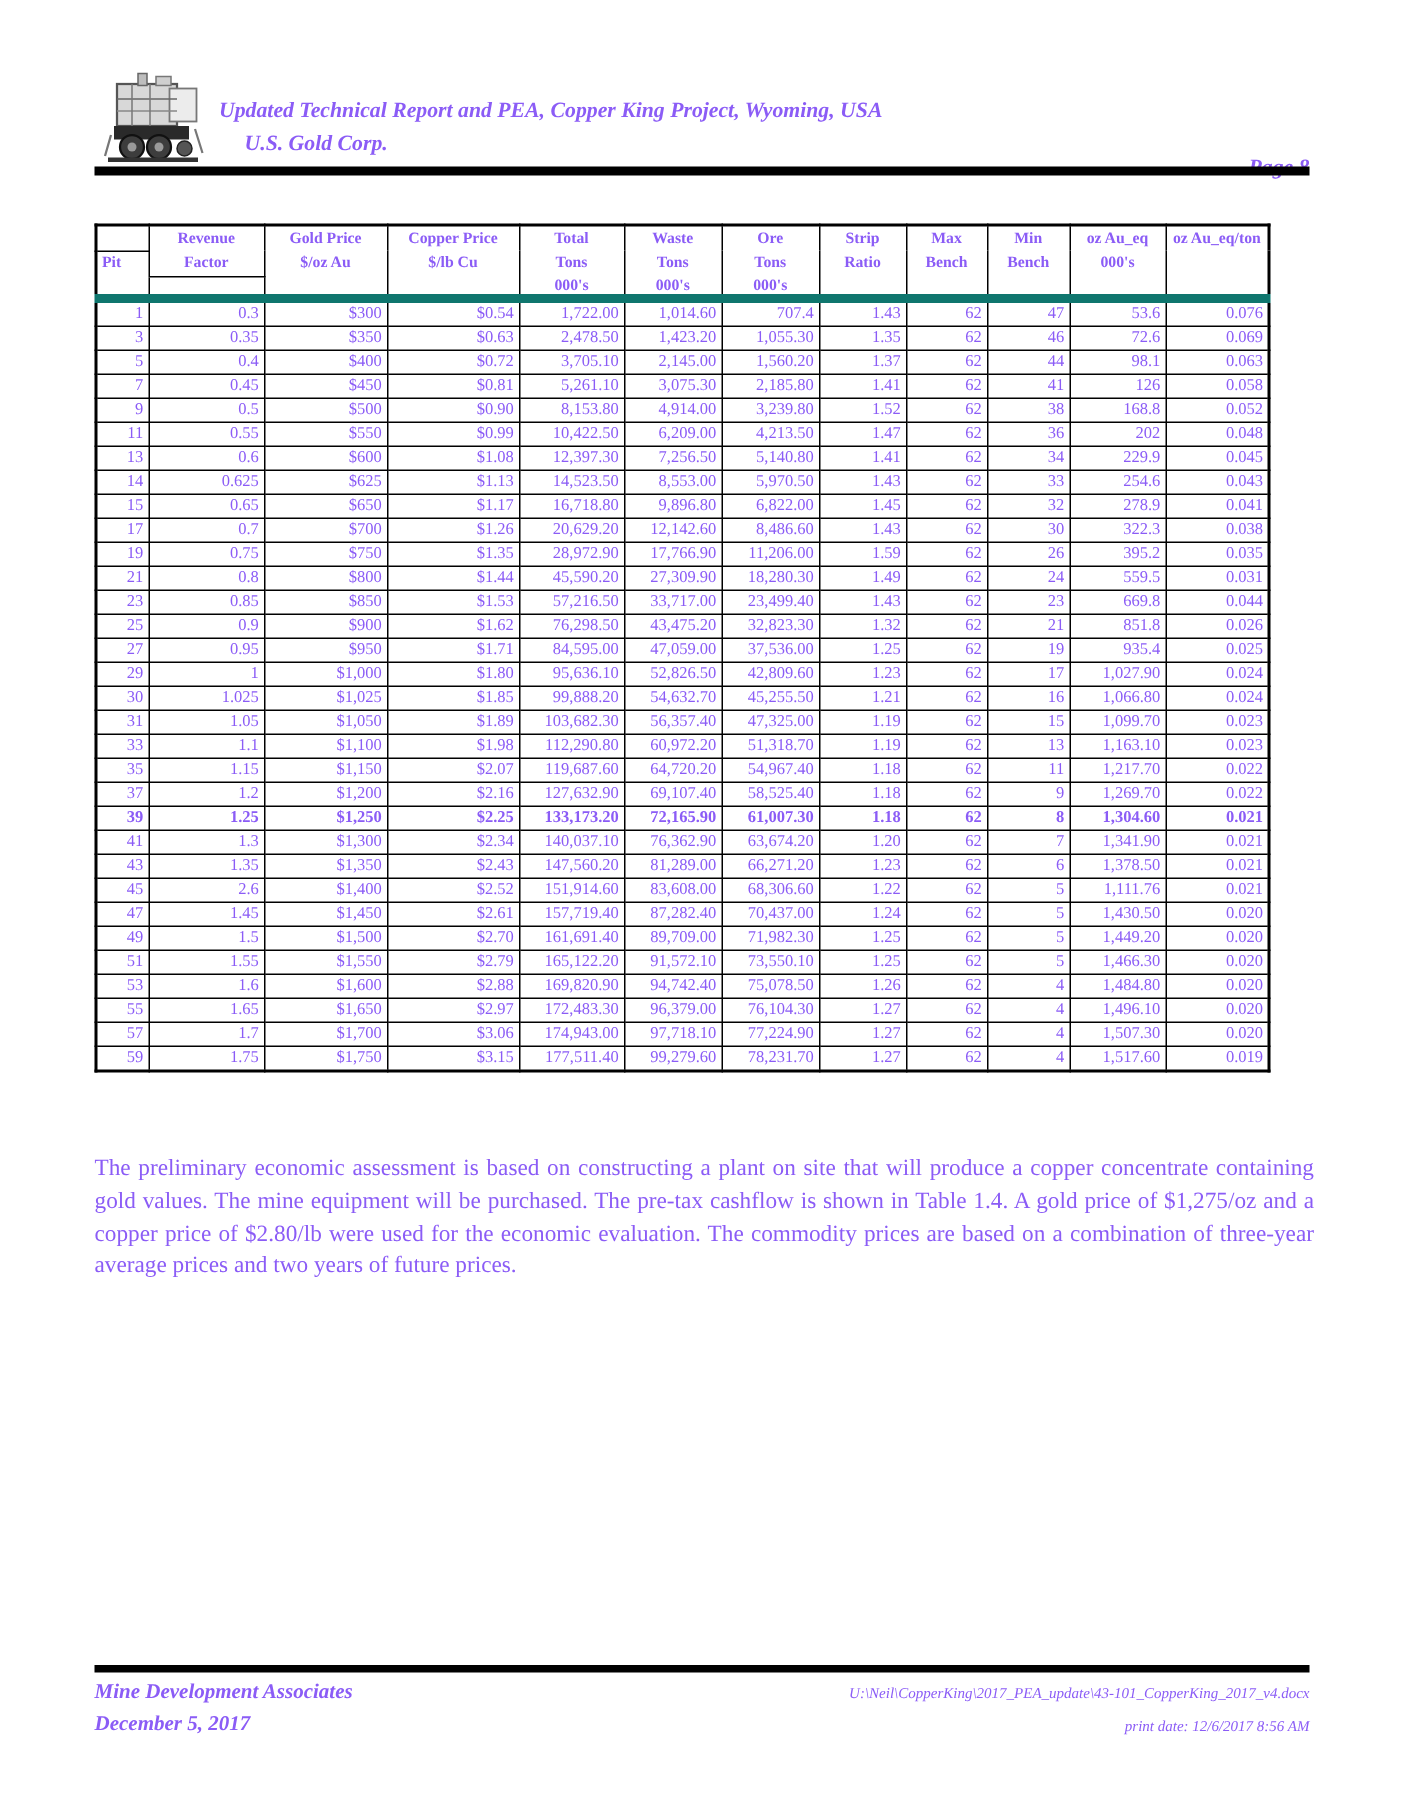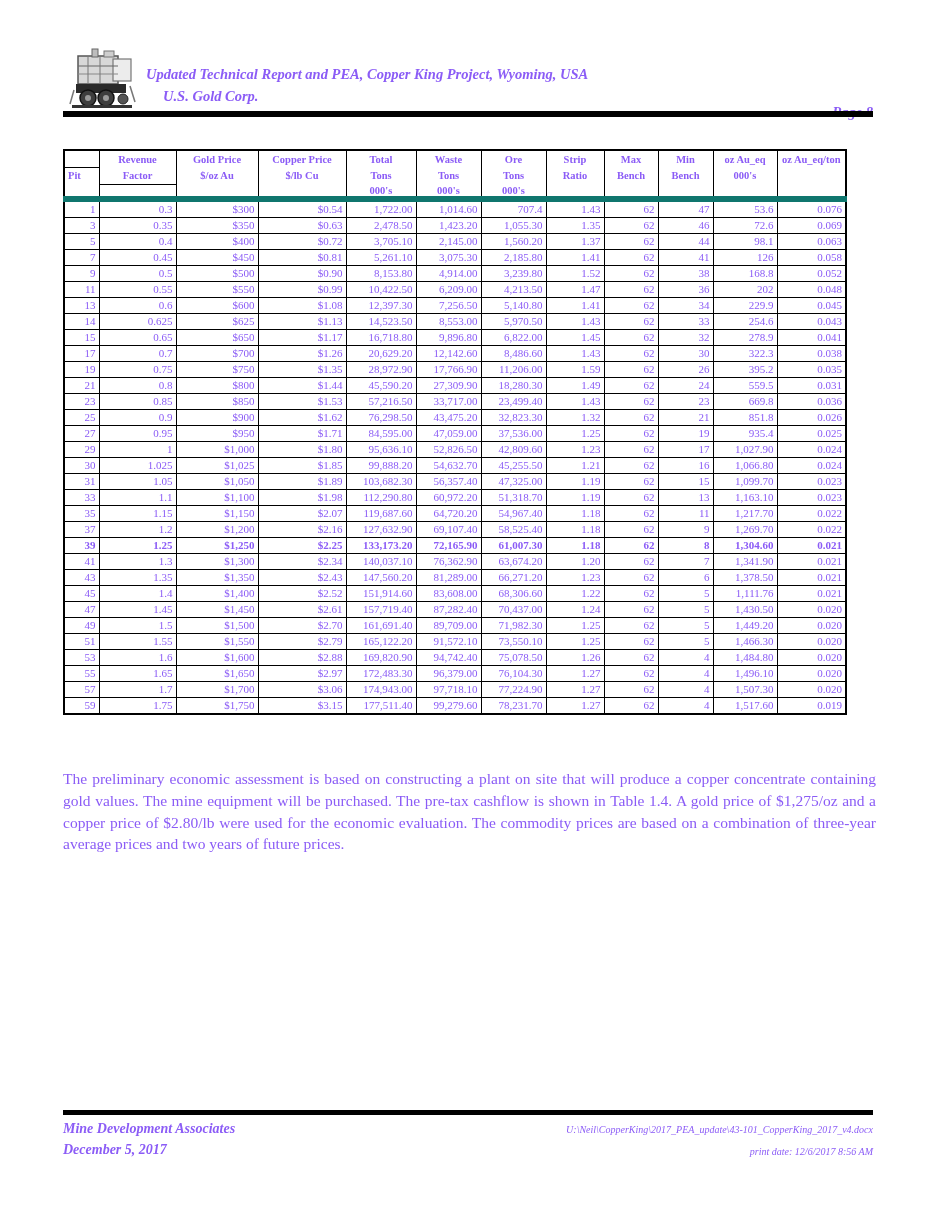--- a/index.html
+++ b/index.html
@@ -307,21 +307,21 @@
           <td>0.85</td>
           <td>$850</td>
           <td>$1.53</td>
           <td>57,216.50</td>
           <td>33,717.00</td>
           <td>23,499.40</td>
           <td>1.43</td>
           <td>62</td>
           <td>23</td>
           <td>669.8</td>
-          <td>0.036</td>
+          <td>0.044</td>
         </tr>
         <tr>
           <td>25</td>
           <td>0.9</td>
           <td>$900</td>
           <td>$1.62</td>
           <td>76,298.50</td>
           <td>43,475.20</td>
           <td>32,823.30</td>
           <td>1.32</td>
@@ -465,21 +465,21 @@
           <td>81,289.00</td>
           <td>66,271.20</td>
           <td>1.23</td>
           <td>62</td>
           <td>6</td>
           <td>1,378.50</td>
           <td>0.021</td>
         </tr>
         <tr>
           <td>45</td>
-          <td>1.4</td>
+          <td>2.6</td>
           <td>$1,400</td>
           <td>$2.52</td>
           <td>151,914.60</td>
           <td>83,608.00</td>
           <td>68,306.60</td>
           <td>1.22</td>
           <td>62</td>
           <td>5</td>
           <td>1,111.76</td>
           <td>0.021</td>

